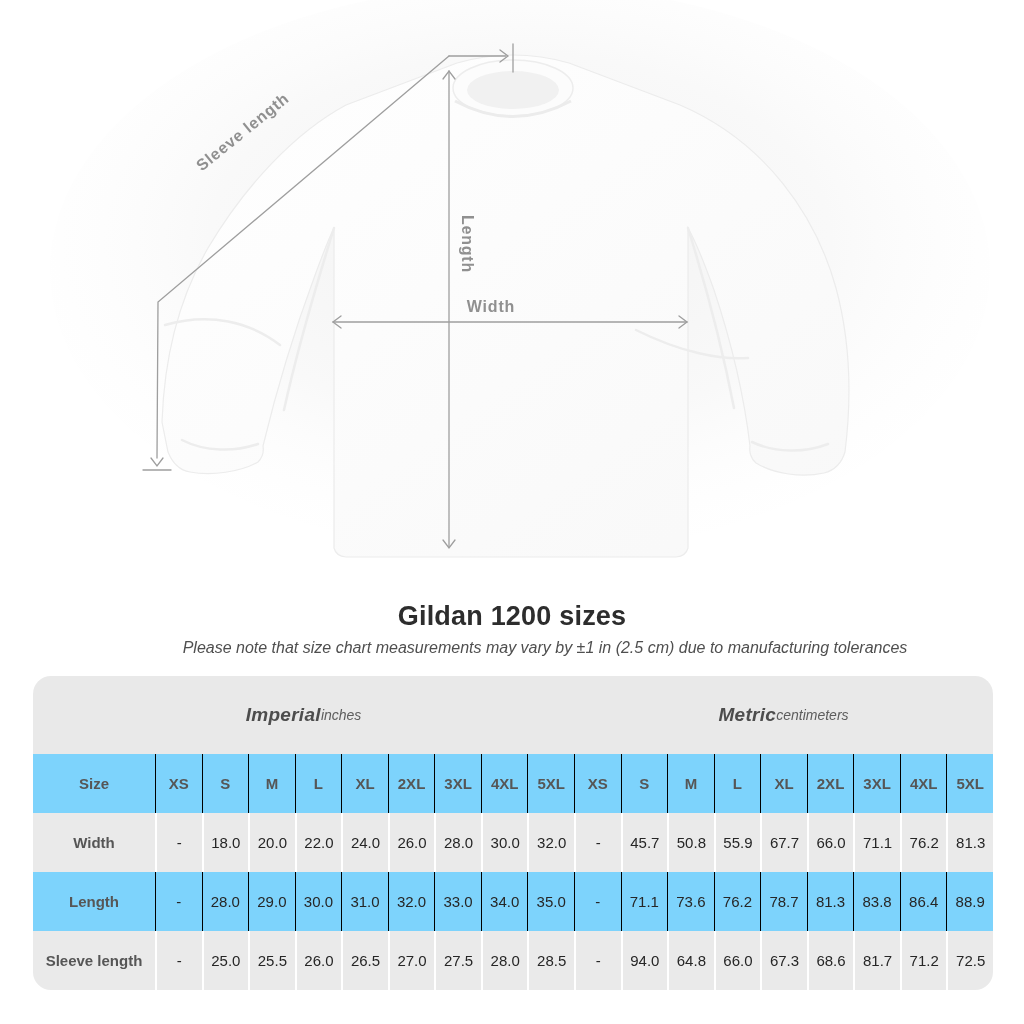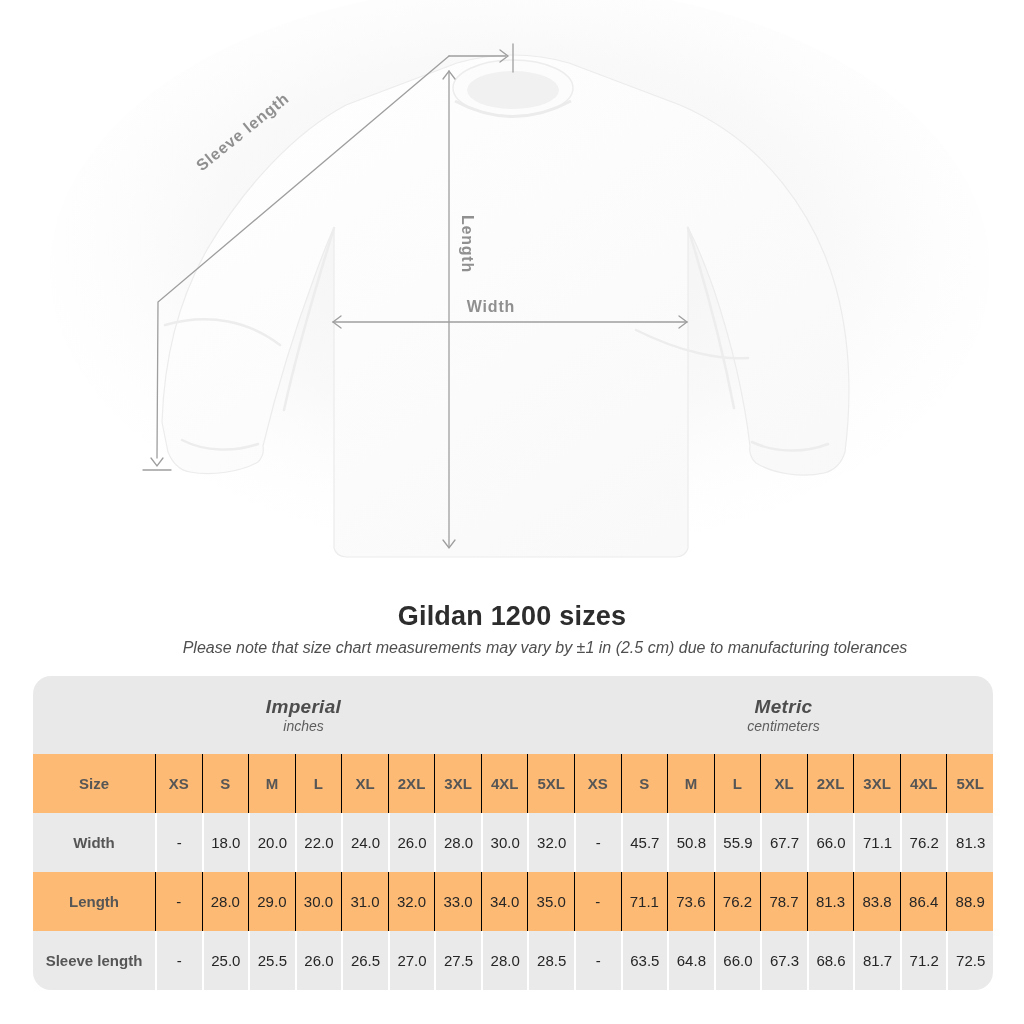--- a/index.html
+++ b/index.html
@@ -23,37 +23,37 @@
     position:absolute; top:639px; left:0; width:1024px; text-align:center;
     font-size:16px; font-style:italic; color:#4f4f4f;padding-left:33px;
   }
   
   .size-table {
     position:absolute; left:33px; top:676px; width:960px;
     border-radius:18px; overflow:hidden; background:#ffffff;
   }
   .unit-band { display:flex; background:#e9e9e9; height:78px; }
   .unit-cell {
-    display:flex; flex-direction:column; justify-content:center;
+    display:flex; flex-direction:row; justify-content:center;
     align-items:center; 
   }
   .unit-cell.imperial { width:541px; }
   .unit-cell.metric  { flex:1; }
   .unit-name { font-size:19px; font-weight:bold; font-style:italic; color:#4d4d4d; letter-spacing:0.3px; }
   .unit-sub  { font-size:14px; font-style:italic; color:#5d5d5d; }
   .t-row {
     display:grid; grid-template-columns:122px repeat(18, 1fr);
     height:59px;
   }
   .cell {
     display:flex; align-items:center; justify-content:center;
     font-size:15px; color:#262626;
   }
   .label-cell, .head-cell { font-weight:bold; color:#565656; }
-  .row-white { background:#fdba74; }
+  .row-white { background:#7dd3fc; }
   .row-white .cell + .cell { border-left:1px solid #000000; }
   .row-gray  { background:#eaeaea; }
   .row-gray .cell + .cell { border-left:2px solid #ffffff; }
 </style>
 </head>
 <body>
 
 <div class="screen">
 
   <div class="diagram">
@@ -231,21 +231,21 @@
       <div class="cell">-</div>
       <div class="cell">25.0</div>
       <div class="cell">25.5</div>
       <div class="cell">26.0</div>
       <div class="cell">26.5</div>
       <div class="cell">27.0</div>
       <div class="cell">27.5</div>
       <div class="cell">28.0</div>
       <div class="cell">28.5</div>
       <div class="cell">-</div>
-      <div class="cell">63.5</div>
+      <div class="cell">94.0</div>
       <div class="cell">64.8</div>
       <div class="cell">66.0</div>
       <div class="cell">67.3</div>
       <div class="cell">68.6</div>
       <div class="cell">81.7</div>
       <div class="cell">71.2</div>
       <div class="cell">72.5</div>
     </div>
 
   </div>

